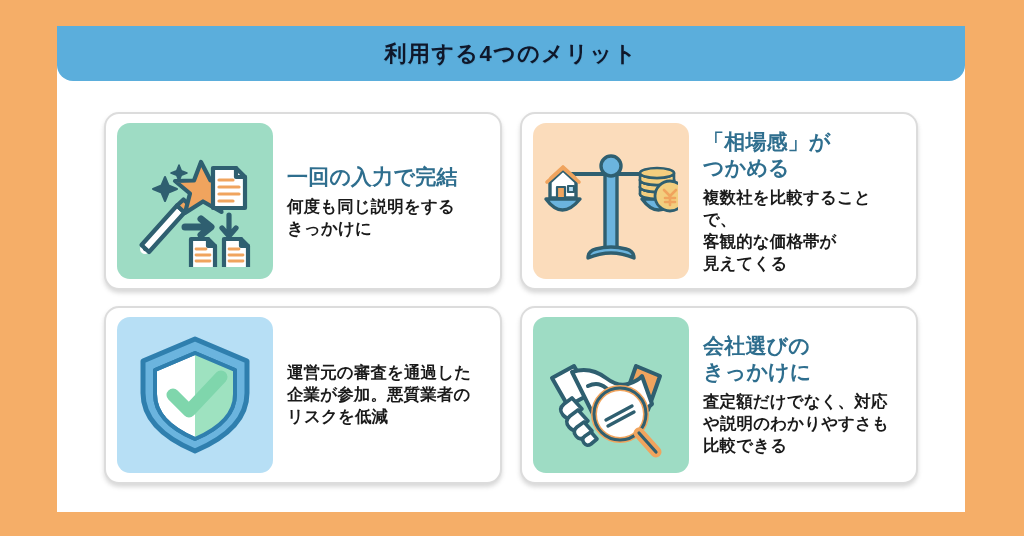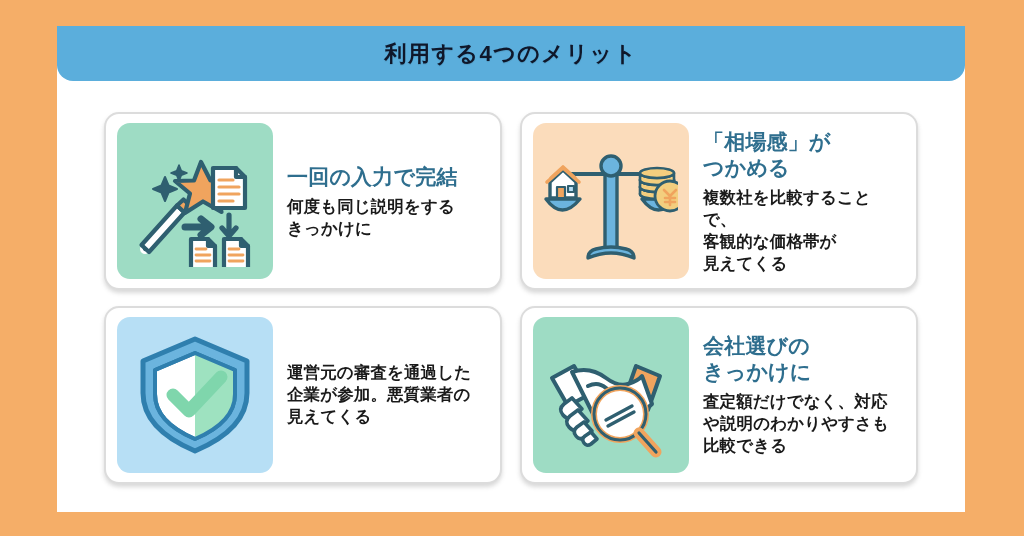--- a/index.html
+++ b/index.html
@@ -266,21 +266,21 @@
             <path d="M64 22 L104 39 L104 63 q0 28 -40 45 Z" fill="#9EE2C0" stroke="none"></path>
             <path d="M64 22 L104 39 L104 63 q0 28 -40 45 q-40 -17 -40 -45 L24 39 Z" fill="none" stroke-width="4"></path>
 
             <path d="M42 64 L58 80 L90 46" fill="none" stroke="#7FD6AC" stroke-width="13"></path>
           </g>
         </svg>
       </div>
       <div class="card-text">
         <p class="card-desc">運営元の審査を通過した
 企業が参加。悪質業者の
-見えてくる</p>
+リスクを低減</p>
       </div>
     </div>
 
     <div class="card row-bottom">
       <div class="icon-tile tile-mint2">
         <svg width="134" height="134" viewBox="0 0 134 134" aria-hidden="true">
           <g fill="none" stroke="#2F5F70" stroke-width="4" stroke-linecap="round" stroke-linejoin="round">
 
             <path d="M8 50 L30 38 L46 66 L24 78 Z" fill="#FFFFFF"></path>
 

